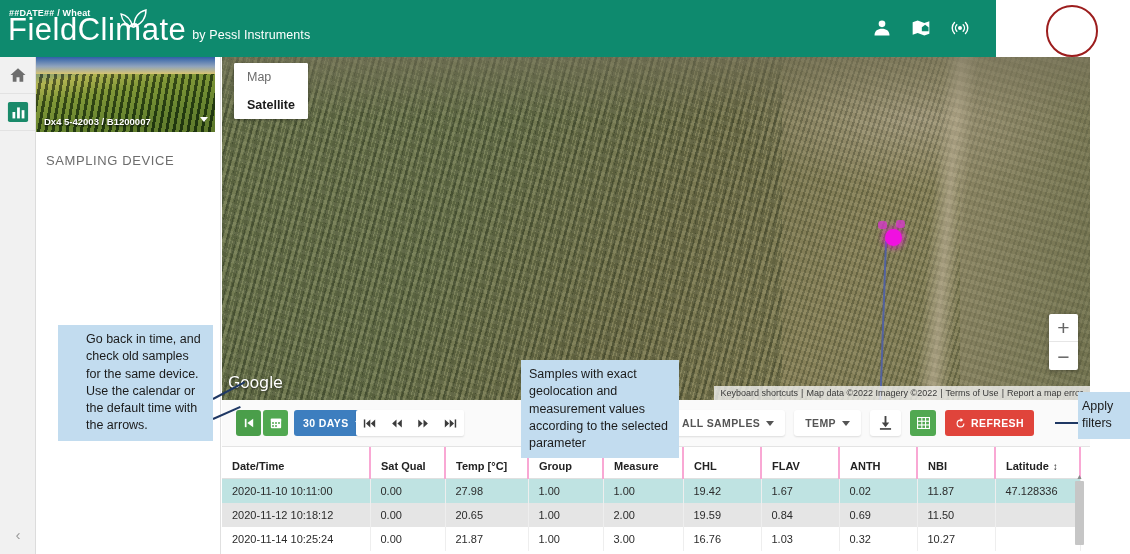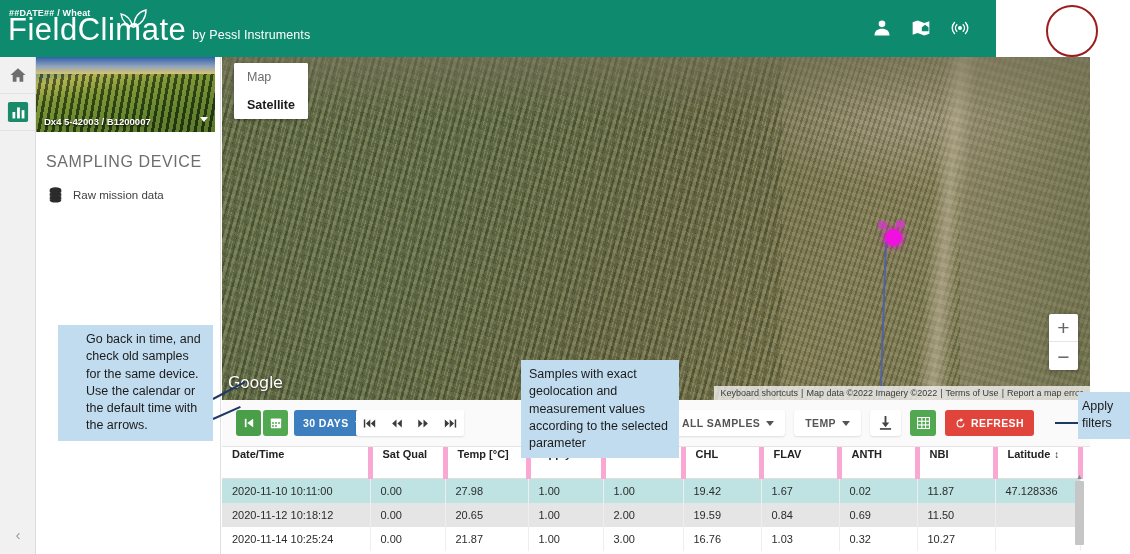--- a/index.html
+++ b/index.html
@@ -89,21 +89,21 @@
     position: absolute; left: 8px; bottom: 5px; z-index: 3;
     font-size: 9.5px; font-weight: bold; color: #ffffff;
     text-shadow: 0 1px 2px rgba(0,0,0,.85);
   }
   .device-caret {
     position: absolute; right: 7px; bottom: 10px; z-index: 3;
     width: 0; height: 0; border-left: 4px solid transparent;
     border-right: 4px solid transparent; border-top: 5px solid #ffffff;
   }
   .section-title {
-    margin: 21px 0 16px 10px; font-size: 16px; color: #6d6d6d;
+    margin: 21px 0 16px 10px; font-size: 13px; color: #6d6d6d;
     letter-spacing: .6px;
   }
   .side-item {
     display: flex; align-items: center; gap: 10px;
     margin: 12px 0 0 12px;
   }
   .side-item-label { font-size: 11.5px; color: #3f3f3f; }
 
   
   .map {
@@ -238,22 +238,22 @@
   }
 
   
   .table-wrap {
     position: absolute; left: 222px; top: 447px; width: 868px; height: 107px;
     background: #ffffff; overflow: hidden;
   }
   table { border-collapse: collapse; width: 858px; table-layout: fixed; }
   thead th {
     font-size: 11px; color: #222; text-align: left; font-weight: bold;
-    padding: 0 0 18px 10px; vertical-align: bottom; height: 31px;
-    border-right: 5px solid #f9a8d4; border-bottom: 1px solid #e0e0e0;
+    padding: 0 0 6px 10px; vertical-align: bottom; height: 31px;
+    border-right: 2px solid #f9a8d4; border-bottom: 1px solid #e0e0e0;
   }
   .grp-head {
     font-size: 11px; color:#222; font-weight: bold; text-align: left;
     padding: 3px 0 2px 10px; height: 17px;
     border-right: 1px solid #e6e6e6;
   }
   .grp-blank { border-right: none; }
   tbody td {
     font-size: 11px; color: #2b2b2b; padding: 6px 0 6px 10px;
     border-right: 1px solid #eeeeee; height: 23px;
@@ -339,32 +339,20 @@
     </div>
     <div class="rail-collapse">‹</div>
   </div>
 
   <div class="sidebar">
     <div class="device-card">
       <div class="device-label">Dx4 5-42003 / B1200007</div>
       <div class="device-caret"></div>
     </div>
     <div class="section-title">SAMPLING DEVICE</div>
-    <div class="side-item">
-      <svg width="15" height="16" viewBox="0 0 20 22">
-        <ellipse cx="10" cy="3.2" rx="8" ry="2.8" fill="#2b2b2b"></ellipse>
-        <rect x="2" y="4" width="16" height="3" fill="#2b2b2b"></rect>
-        <ellipse cx="10" cy="8.4" rx="8" ry="2.8" fill="#2b2b2b"></ellipse>
-        <rect x="2" y="9.2" width="16" height="3" fill="#2b2b2b"></rect>
-        <ellipse cx="10" cy="13.6" rx="8" ry="2.8" fill="#2b2b2b"></ellipse>
-        <rect x="2" y="14.4" width="16" height="3" fill="#2b2b2b"></rect>
-        <ellipse cx="10" cy="18.6" rx="8" ry="2.8" fill="#2b2b2b"></ellipse>
-      </svg>
-      <span class="side-item-label">Raw mission data</span>
-    </div>
   </div>
 
   <div class="map">
     <div class="map-texture"></div>
     <div class="field-dark-patch"></div>
     <div class="field-strip-right"></div>
     <div class="field-road"></div>
     <div class="map-texture2"></div>
     <div class="map-topleft-shade"></div>
 
@@ -489,21 +477,21 @@
         <col style="width:78px">
           <col style="width:78px">
           <col style="width:78px">
         <col style="width:85px">
       </colgroup>
       <thead>
         <tr>
           <th>Date/Time</th>
           <th>Sat Qual</th>
           <th>Temp [°C]</th>
-          <th>Apply</th>
+          <th>Group</th>
           <th>Measure</th>
           <th>CHL</th>
           <th>FLAV</th>
           <th>ANTH</th>
           <th>NBI</th>
           <th><span>Latitude</span><span class="sort-ico">↕</span></th>
         </tr>
       </thead>
       <tbody>
         <tr class="row-sel">

